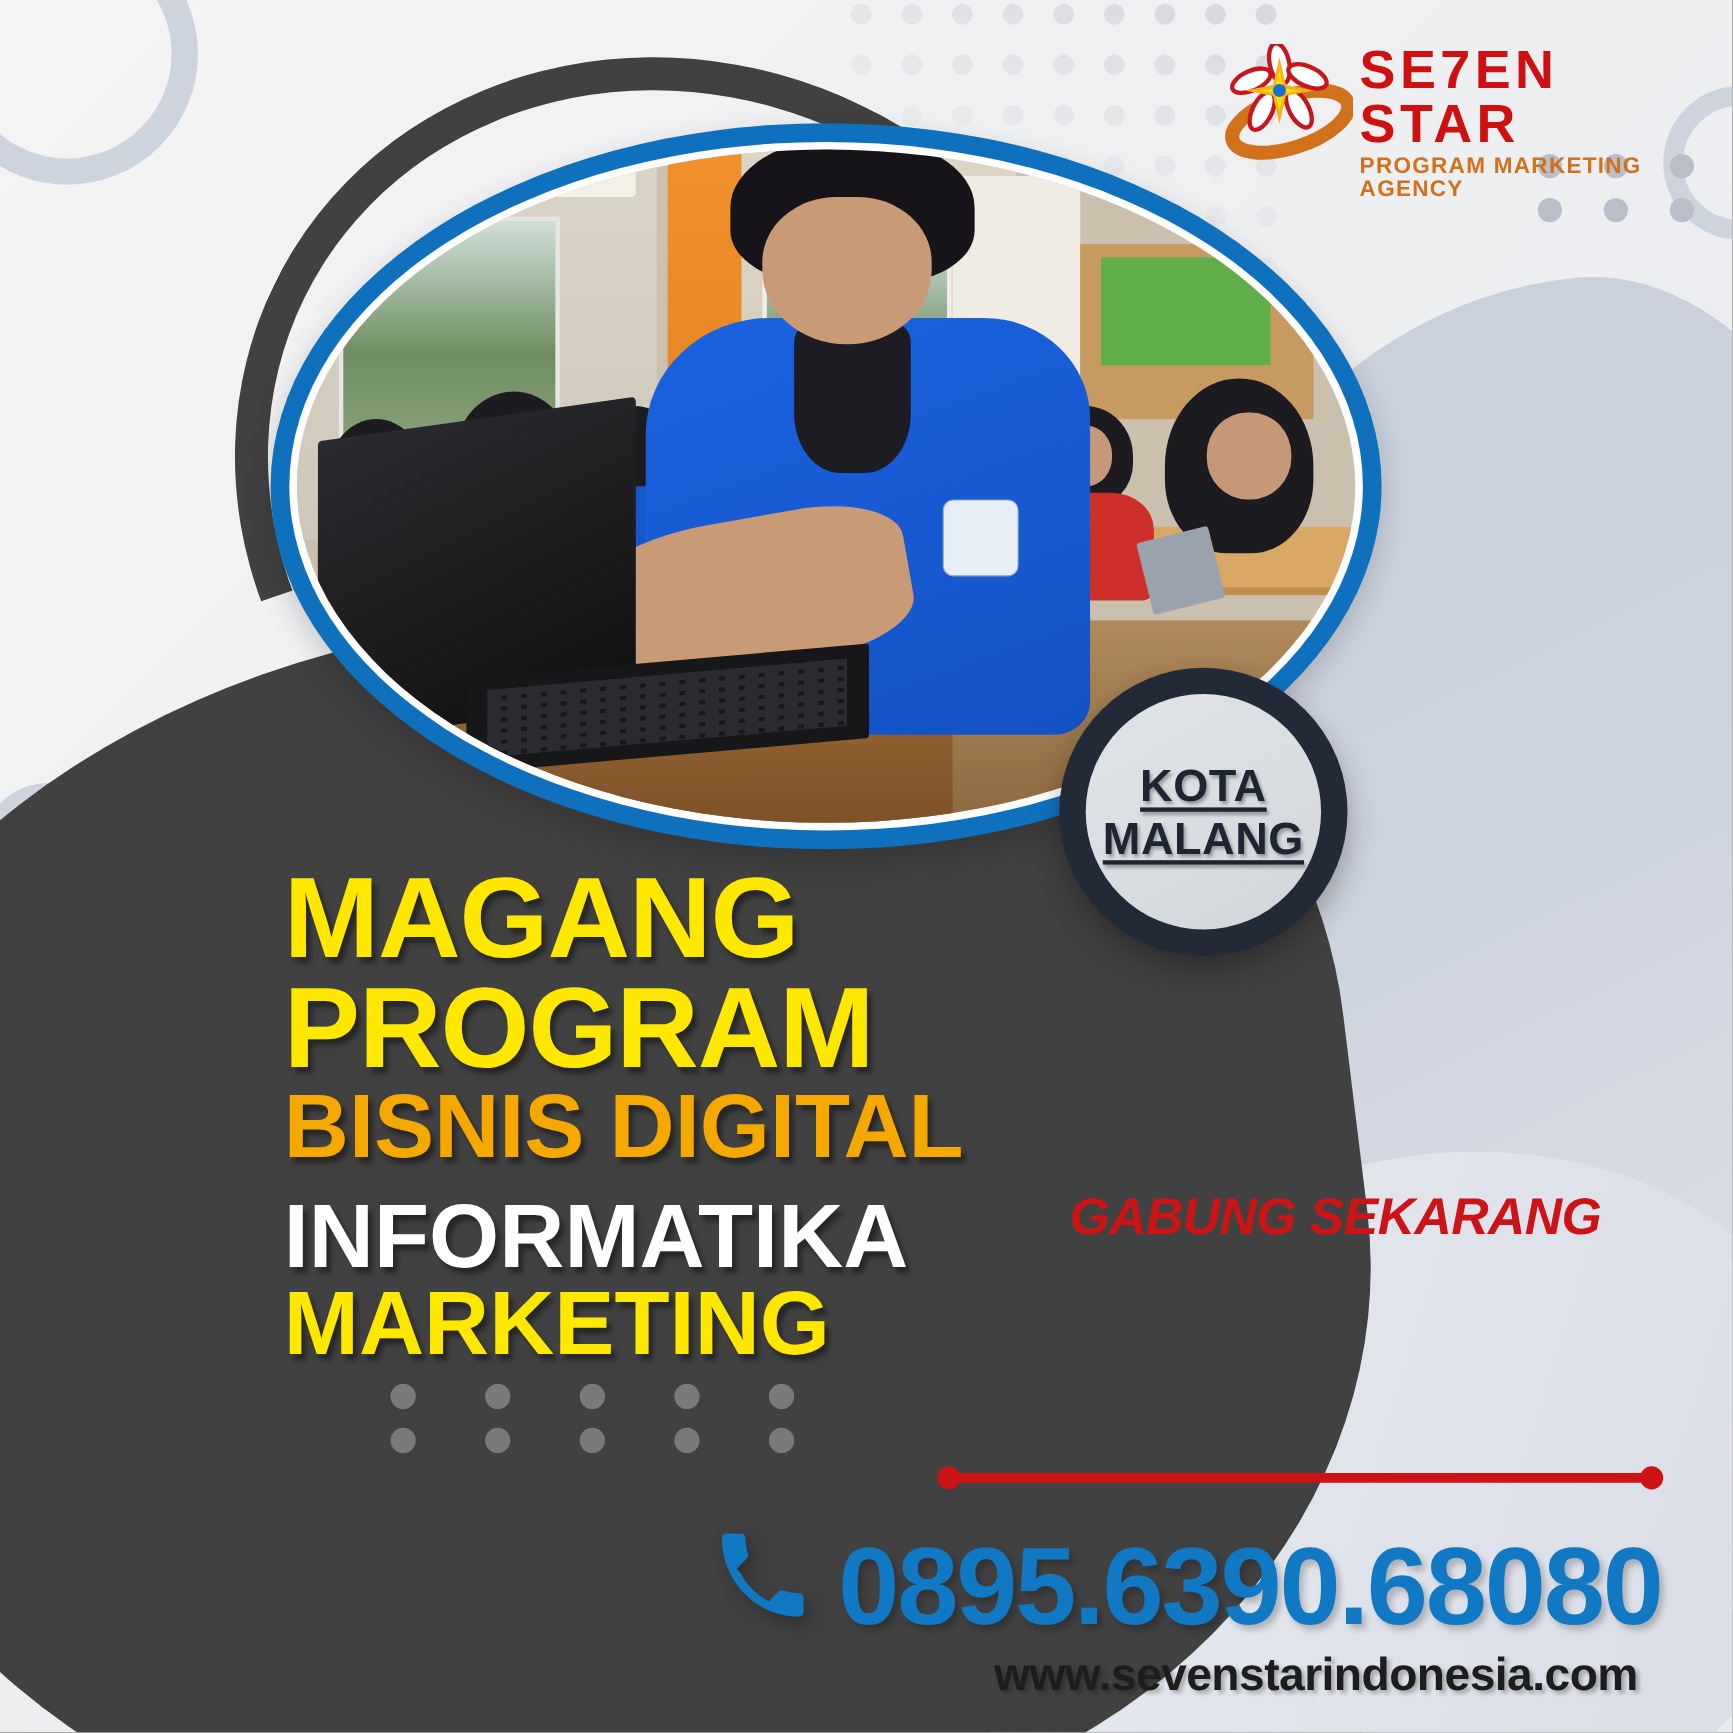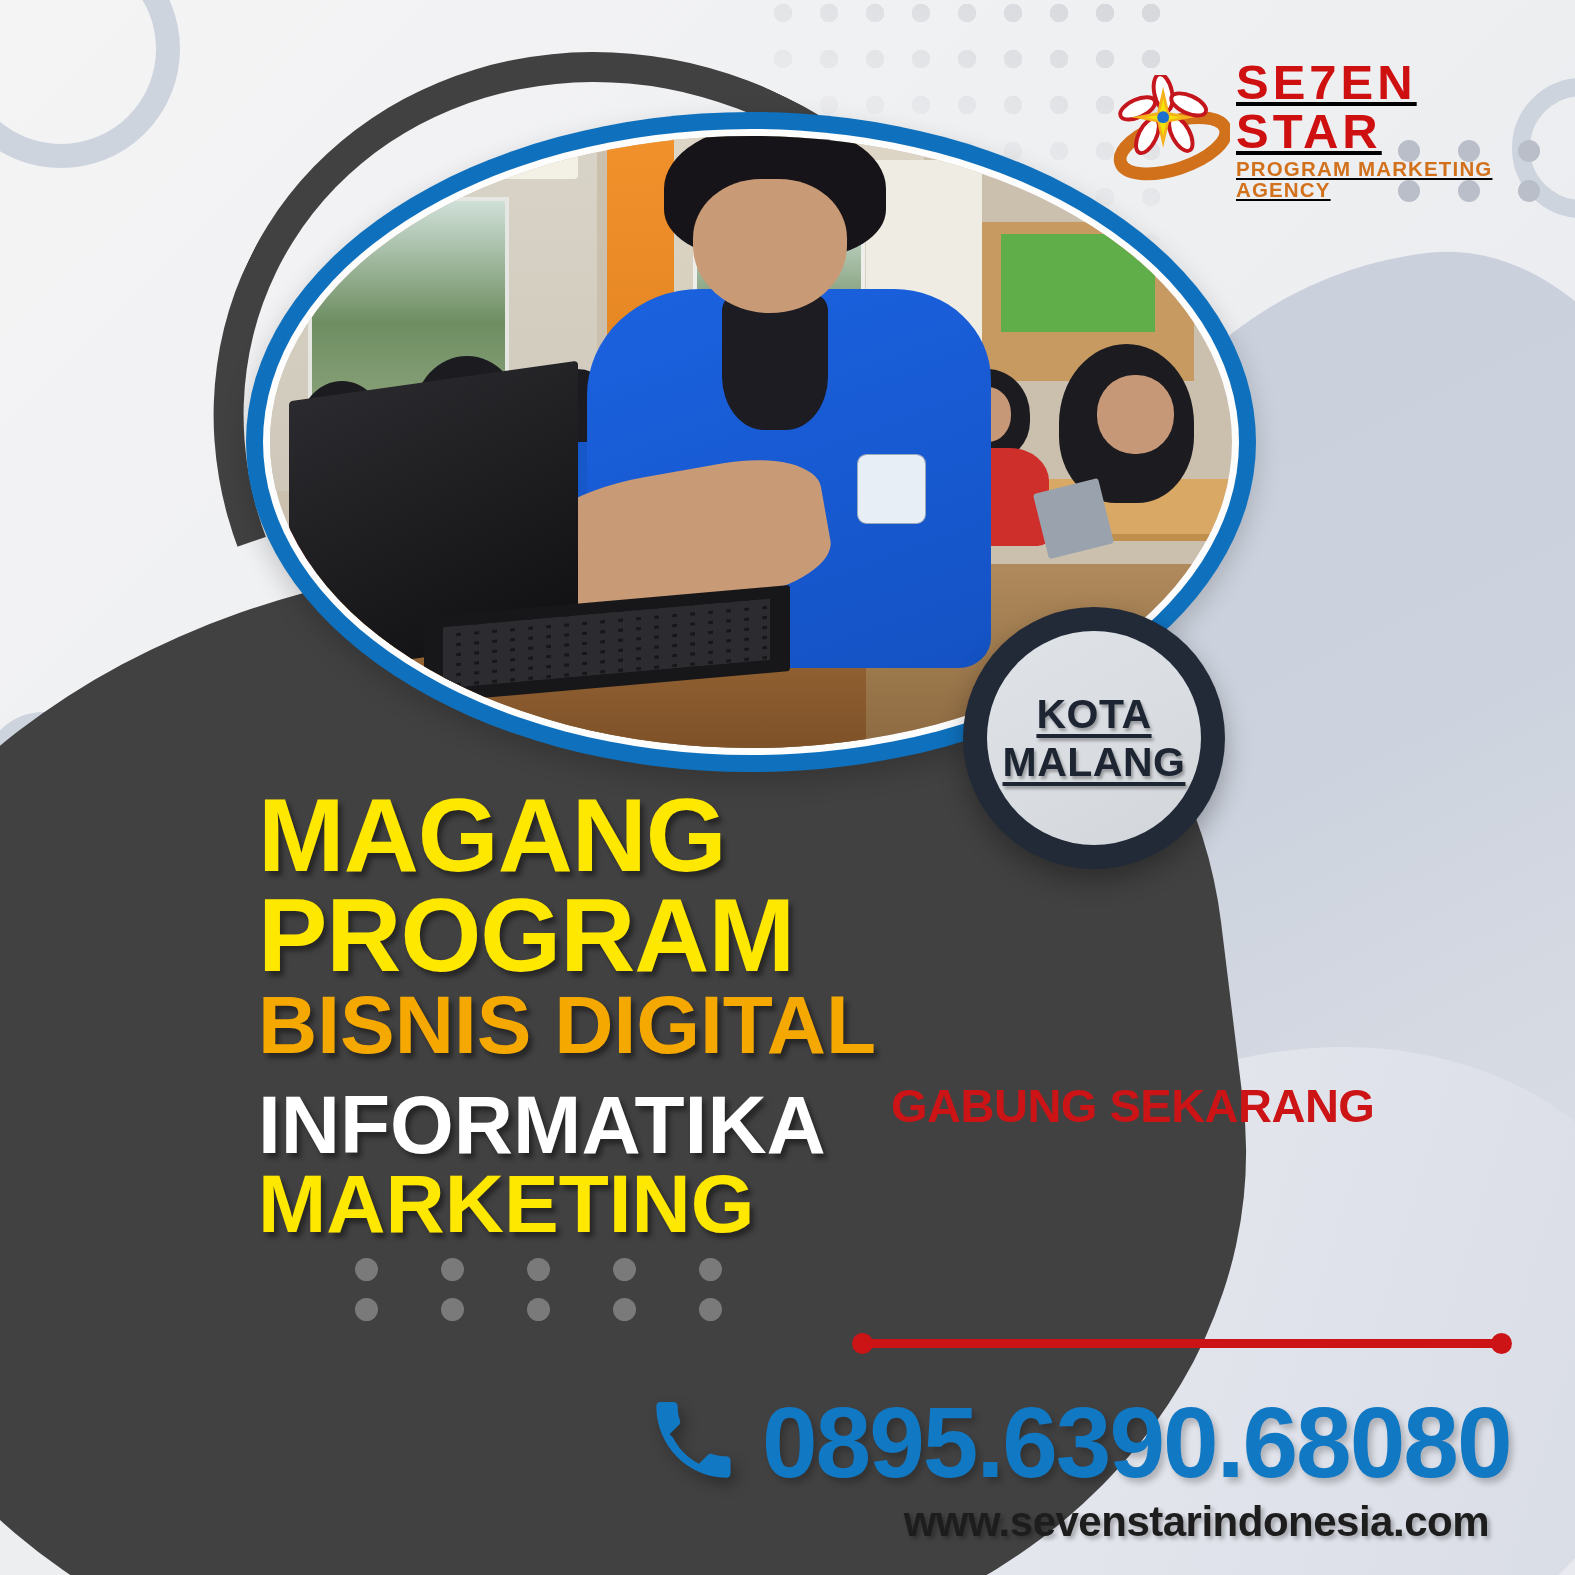--- a/index.html
+++ b/index.html
@@ -150,49 +150,49 @@
   .hl{
     font-weight:bold;line-height:.96;letter-spacing:-1px;
     text-shadow:4px 5px 5px rgba(0,0,0,.42);margin:0;
   }
   .hl-yellow{color:#ffe800;font-size:104px;}
   .hl-white{color:#ffffff;font-size:82px;margin-top:22px;letter-spacing:0;}
   .hl-orange{color:#f5a800;font-size:82px;letter-spacing:0;}
   .hl-yellow2{color:#ffe800;font-size:82px;letter-spacing:0;}
 
   
-  .cta{position:absolute;right:64px;top:1078px;width:620px;text-align:left;z-index:9;}
+  .cta{position:absolute;right:51px;top:1078px;width:620px;text-align:center;z-index:9;font-style:italic;}
   .cta-head{
     font-weight:bold;font-size:47px;color:#cc1417;letter-spacing:-.5px;margin:0 0 10px 0;
   }
   .cta-sub{font-size:44px;color:#141414;line-height:1.22;margin:0;font-weight:400;}
   .cta-sub b{color:#cc1417;font-weight:bold;}
 
   
   .divider{position:absolute;left:852px;top:1333px;width:660px;height:20px;z-index:9;}
   .divider .bar{position:absolute;left:10px;top:6px;width:640px;height:9px;background:#cc1417;border-radius:5px;}
   .divider .dot{position:absolute;top:0;width:21px;height:21px;border-radius:50%;background:#cc1417;}
   .divider .dot.l{left:0;}
   .divider .dot.r{right:0;}
 
   
-  .phonerow{position:absolute;left:650px;top:1392px;display:flex;align-items:center;gap:28px;z-index:10;}
+  .phonerow{position:absolute;left:650px;top:1392px;display:flex;gap:28px;z-index:10;}
   .phone-icon{width:84px;height:84px;color:#1178c4;filter:drop-shadow(5px 7px 7px rgba(0,0,0,.30));}
   .phone-num{
     font-weight:bold;font-size:100px;color:#1178c4;letter-spacing:-2px;line-height:1;
     text-shadow:4px 5px 6px rgba(0,0,0,.22);
   }
   .website{
     position:absolute;right:86px;top:1498px;z-index:10;
     font-size:42px;color:#1d1d1d;letter-spacing:-.5px;font-weight:700;
     text-shadow:3px 3px 4px rgba(0,0,0,.28);
   }
 
   
-  .logo{position:absolute;left:1112px;top:58px;display:flex;align-items:center;gap:6px;z-index:12;text-decoration:underline;}
+  .logo{position:absolute;left:1112px;top:40px;display:flex;gap:6px;z-index:12;}
   .logo-mark{width:118px;height:108px;flex:none;}
   .logo-text{display:flex;flex-direction:column;line-height:1;}
   .logo-main{font-weight:bold;font-size:49px;color:#cf1010;letter-spacing:4px;}
   .logo-sub{font-weight:bold;font-size:20.5px;color:#d2711c;letter-spacing:1.15px;margin-top:3px;}
 </style>
 </head>
 <body>
 
 <div id="poster">
 

